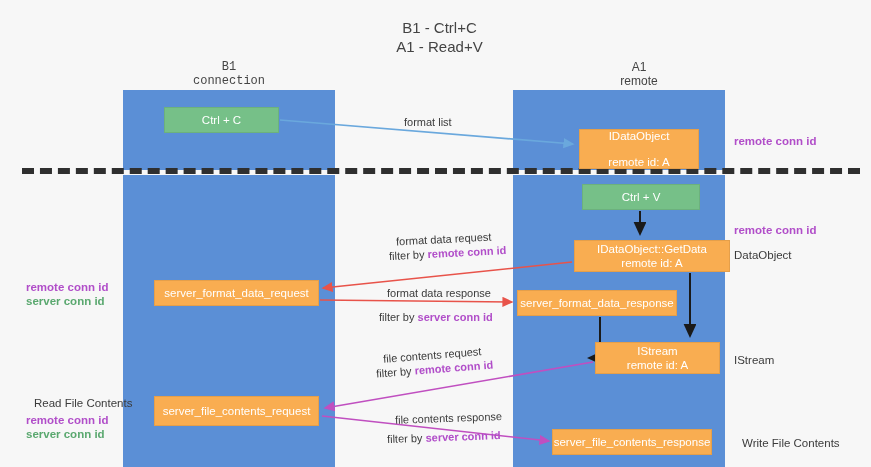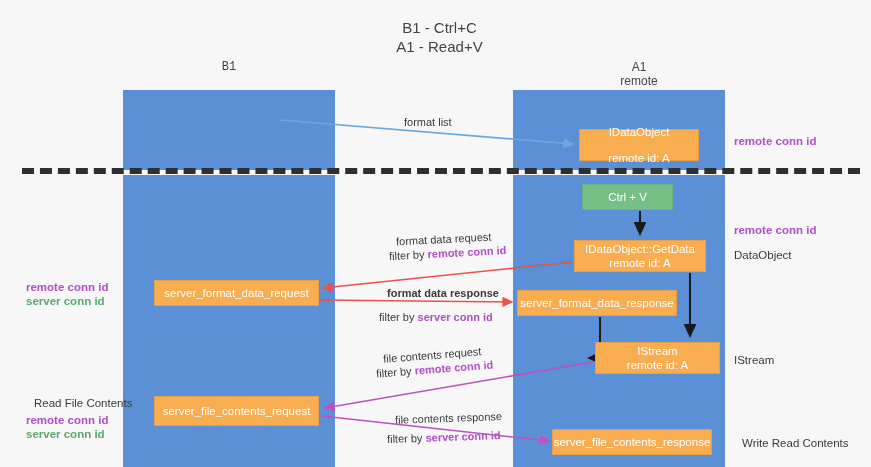--- a/index.html
+++ b/index.html
@@ -41,23 +41,23 @@
   .node{
     box-sizing:border-box;display:flex;flex-direction:column;
     align-items:center;justify-content:center;
     color:#ffffff;font-size:11.5px;line-height:14px;text-align:center;
     border:1px solid rgba(0,0,0,.08);
   }
   .node.green{background:#76c088;}
   .node.orange{background:#f9ad51;}
 
   #n-ctrlc{left:160px;top:95px;width:115px;height:26px;}
-  #n-idataobject{left:575px;top:117px;width:120px;height:32px;gap:12px;}
-  #n-ctrlv{left:578px;top:172px;width:91px;height:26px;}
-  #n-getdata{left:570px;top:228px;width:132px;height:32px;}
+  #n-idataobject{left:575px;top:117px;width:120px;height:40px;gap:12px;}
+  #n-ctrlv{left:578px;top:172px;width:118px;height:26px;}
+  #n-getdata{left:570px;top:228px;width:156px;height:32px;}
   #n-sfdreq{left:150px;top:268px;width:165px;height:26px;}
   #n-sfdresp{left:513px;top:278px;width:160px;height:26px;}
   #n-istream{left:591px;top:330px;width:125px;height:32px;}
   #n-sfcreq{left:150px;top:384px;width:165px;height:30px;}
   #n-sfcresp{left:548px;top:417px;width:160px;height:26px;}
 
   
   .side{font-size:11.5px;line-height:14px;}
   .purple{color:#b14ec9;font-weight:bold;}
   .green-t{color:#5aa86f;font-weight:bold;}
@@ -73,41 +73,42 @@
   #lbl-l2{left:30px;top:384px;}
   #lbl-l3{left:22px;top:401px;}
 
   
   .edge-lbl{font-size:11px;line-height:14px;color:#3b3b3b;white-space:nowrap;}
   .edge-lbl .hi{font-weight:bold;}
 
   #e-formatlist{left:400px;top:103px;}
   #e-fdreq1{left:392px;top:220px;transform:rotate(-3deg);}
   #e-fdreq2{left:385px;top:234px;transform:rotate(-3deg);}
-  #e-fdresp1{left:383px;top:274px;font-weight:bold;}
+  #e-fdresp1{left:383px;top:274px;}
   #e-fdresp2{left:375px;top:298px;}
   #e-fcreq1{left:379px;top:336px;transform:rotate(-4.5deg);}
   #e-fcreq2{left:372px;top:350px;transform:rotate(-4.5deg);}
   #e-fcresp1{left:391px;top:399px;transform:rotate(-2deg);}
   #e-fcresp2{left:383px;top:418px;transform:rotate(-2deg);}
 
   #edges{left:0;top:0;width:871px;height:467px;pointer-events:none;}
 </style>
 </head>
 <body>
 
 <div id="stage">
 
   <div class="abs" id="title">
     <div>B1 - Ctrl+C</div>
     <div>A1 - Read+V</div>
   </div>
 
   <div class="abs col-head" id="head-b1">
     <div>B1</div>
+    <div>connection</div>
   </div>
   <div class="abs col-head" id="head-a1">
     <div>A1</div>
     <div>remote</div>
   </div>
 
   <div class="abs lane" id="lane-b1-top"></div>
   <div class="abs lane" id="lane-b1-bot"></div>
   <div class="abs lane" id="lane-a1-top"></div>
   <div class="abs lane" id="lane-a1-bot"></div>
@@ -140,20 +141,23 @@
 
     <path d="M596,305 L596,346 L585,346" stroke="#1a1a1a" stroke-width="2" fill="none" marker-end="url(#ar-blk)"></path>
 
     <line x1="589" y1="350" x2="321" y2="396" stroke="#c04fc0" stroke-width="1.6" marker-end="url(#ar-mag)"></line>
 
     <line x1="318" y1="404" x2="545" y2="429" stroke="#c04fc0" stroke-width="1.6" marker-end="url(#ar-mag)"></line>
   </svg>
 
   <div class="abs" id="divider"></div>
 
+  <div class="abs node green" id="n-ctrlc">
+    <span>Ctrl + C</span>
+  </div>
 
   <div class="abs node orange" id="n-idataobject">
     <span>IDataObject</span>
     <span>remote id: A</span>
   </div>
 
   <div class="abs node green" id="n-ctrlv">
     <span>Ctrl + V</span>
   </div>
 
@@ -180,21 +184,21 @@
   </div>
 
   <div class="abs node orange" id="n-sfcresp">
     <span>server_file_contents_response</span>
   </div>
 
   <div class="abs side purple" id="lbl-r1">remote conn id</div>
   <div class="abs side purple" id="lbl-r2">remote conn id</div>
   <div class="abs side plain" id="lbl-r3">DataObject</div>
   <div class="abs side plain" id="lbl-r4">IStream</div>
-  <div class="abs side plain" id="lbl-r5">Write Read Contents</div>
+  <div class="abs side plain" id="lbl-r5">Write File Contents</div>
 
   <div class="abs side" id="lbl-l1">
     <div class="purple">remote conn id</div>
     <div class="green-t">server conn id</div>
   </div>
   <div class="abs side plain" id="lbl-l2">Read File Contents</div>
   <div class="abs side" id="lbl-l3">
     <div class="purple">remote conn id</div>
     <div class="green-t">server conn id</div>
   </div>

